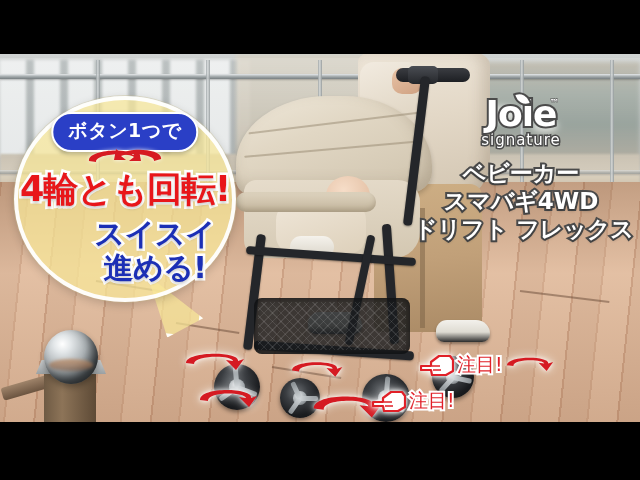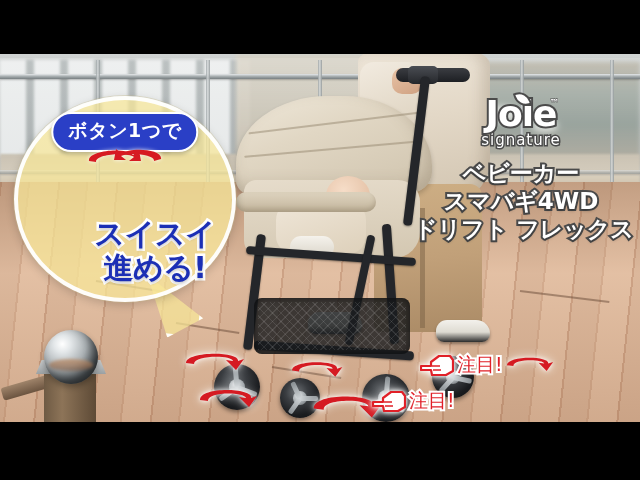--- a/index.html
+++ b/index.html
@@ -441,20 +441,21 @@
     <div class="bubble-tail"></div>
     <div class="bubble-shape"></div>
     <div class="bubble-inner">
       <div class="badge">ボタン1つで</div>
       <div class="rot-inline">
         <svg viewBox="0 0 96 26">
           <path d="M12 15 C10 4, 50 1, 56 9 L62 4 L64 15 L52 15 L57 11 C50 6, 18 8, 19 16 Z" fill="#d61b22"></path>
           <path d="M84 13 C86 3, 52 1, 45 8 L39 3 L37 14 L49 14 L44 10 C51 6, 78 8, 77 15 Z" fill="#d61b22"></path>
         </svg>
       </div>
+      <div class="line-red">4輪とも回転!</div>
       <div class="line-blue l1">スイスイ</div>
       <div class="line-blue l2">進める!</div>
     </div>
   </div>
 
   <div class="brand">
     <div class="logo">
       <span>Joie</span>
       <span class="leaf"></span>
       <span class="tm">™</span>

